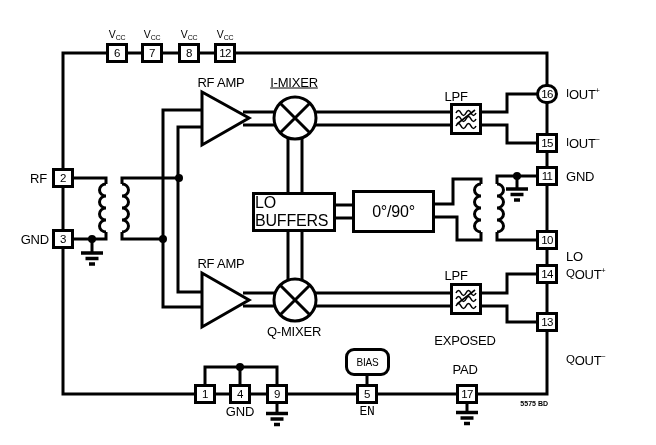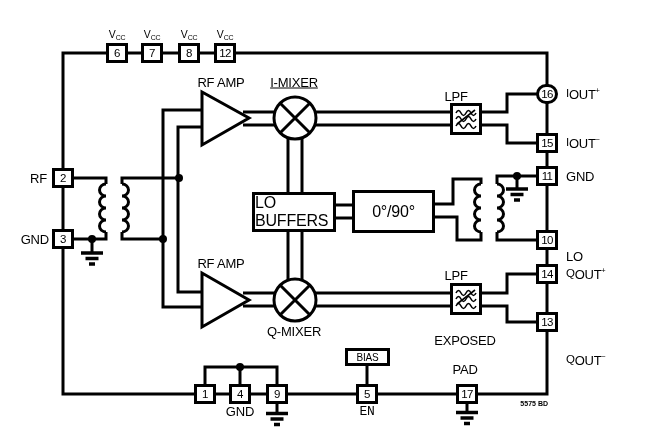--- a/index.html
+++ b/index.html
@@ -137,21 +137,21 @@
       </g>
     </svg>
   </div>
 
   <div class="bbox" style="left:252px;top:192px;width:84px;height:40px;">
     <span>LO BUFFERS</span>
   </div>
   <div class="bbox" style="left:352px;top:190px;width:83px;height:43px;">
     <span>0°/90°</span>
   </div>
-  <div class="bbox" style="left:345px;top:348px;width:45px;height:18px;font-size:10px;">
+  <div class="bbox" style="left:345px;top:348px;width:45px;height:28px;font-size:10px;border-radius:9px;">
     <span>BIAS</span>
   </div>
 
   <div class="lbl ctr" style="left:221px;top:82px;">RF AMP</div>
   <div class="lbl ctr" style="left:294px;top:82px;text-decoration:underline;">I-MIXER</div>
   <div class="lbl ctr" style="left:221px;top:263px;">RF AMP</div>
   <div class="lbl ctr" style="left:294px;top:331px;">Q-MIXER</div>
   <div class="lbl ctr" style="left:456px;top:96px;">LPF</div>
   <div class="lbl ctr" style="left:456px;top:275px;">LPF</div>
   <div class="lbl ctr" style="left:465px;top:340px;">EXPOSED</div>

